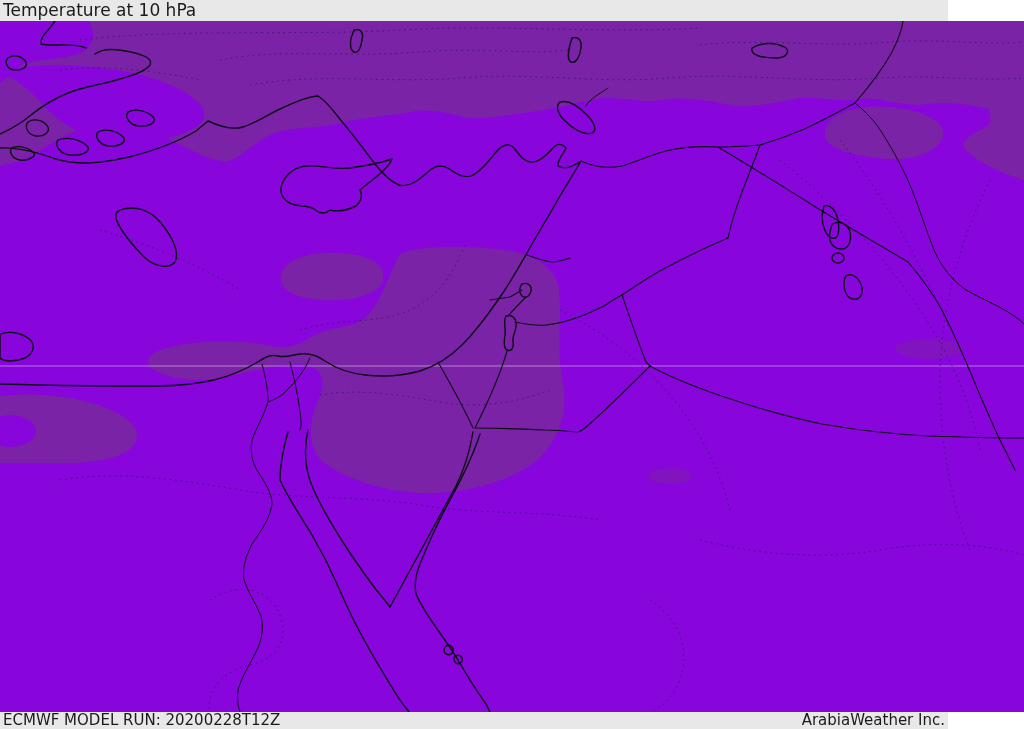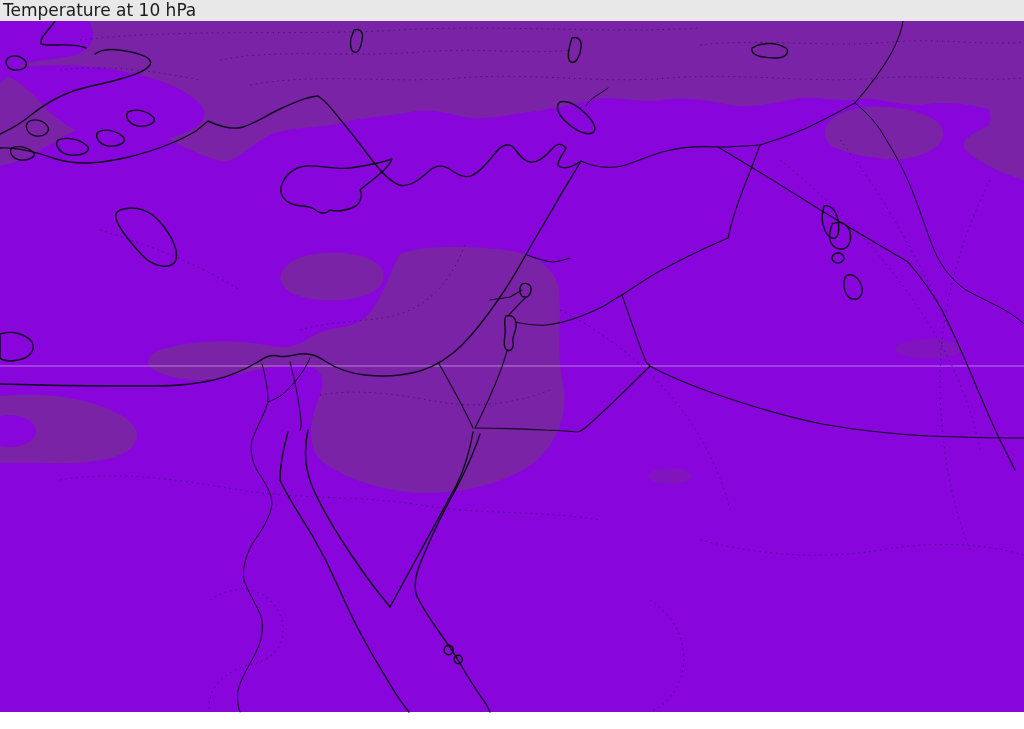--- a/index.html
+++ b/index.html
@@ -1,18 +1,18 @@
 <!DOCTYPE html>
 <html style="--fill-bright: #8805DB; --fill-cold: #7B23A6; --coastline: #0d0d18; --panel-bg: #e8e8e8; --panel-text: #1a1a1a; --latitude-line: #d9c4e9;"><head>
 <meta charset="utf-8">
 <style>
   html,body{margin:0;padding:0;background:#ffffff;}
   #stage{position:relative;width:1024px;height:729px;overflow:hidden;
          font-family:"DejaVu Sans","Liberation Sans",sans-serif;}
-  .bar{position:absolute;left:0;width:1024px;background:var(--panel-bg,#e8e8e8);
+  .bar{position:absolute;left:0;width:948px;background:var(--panel-bg,#e8e8e8);
        display:flex;justify-content:space-between;align-items:center;
        color:var(--panel-text,#1a1a1a);z-index:5;}
   #topbar{top:0;height:21px;font-size:17px;}
   #botbar{bottom:0;height:17px;font-size:15px;}
   #topbar .lbl{line-height:21px;}
   #botbar .lbl{line-height:17px;}
   .lbl.left{padding-left:3px;}
   .lbl.right{padding-right:3px;}
   #mapsvg{position:absolute;top:0;left:0;z-index:1;}
   .cold{fill:var(--fill-cold,#7B23A6);stroke:none;}
@@ -209,14 +209,18 @@
 
       <path class="border" d="M622,295 C630,318 638,342 646,362 L650,366
         C628,388 606,410 585,428 C581,431 578,432 578,432 C567,431 556,430 545,430
         C522,429 498,428 475,428"></path>
 
       <path class="border" d="M650,366 C668,376 688,384 710,392 C744,404 782,416 822,424
         C856,430 892,434 928,436 C960,437 994,438 1024,438"></path>
     </g>
   </svg>
 
+  <div id="botbar" class="bar">
+    <span class="lbl left">ECMWF MODEL RUN: 20200228T12Z</span>
+    <span class="lbl right">ArabiaWeather Inc.</span>
+  </div>
 
 </div>
 
 </body></html>

